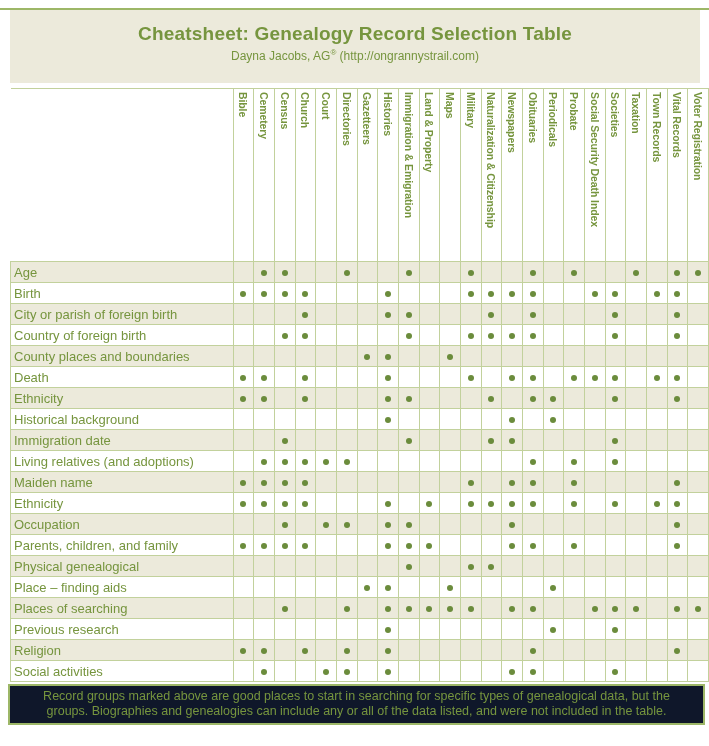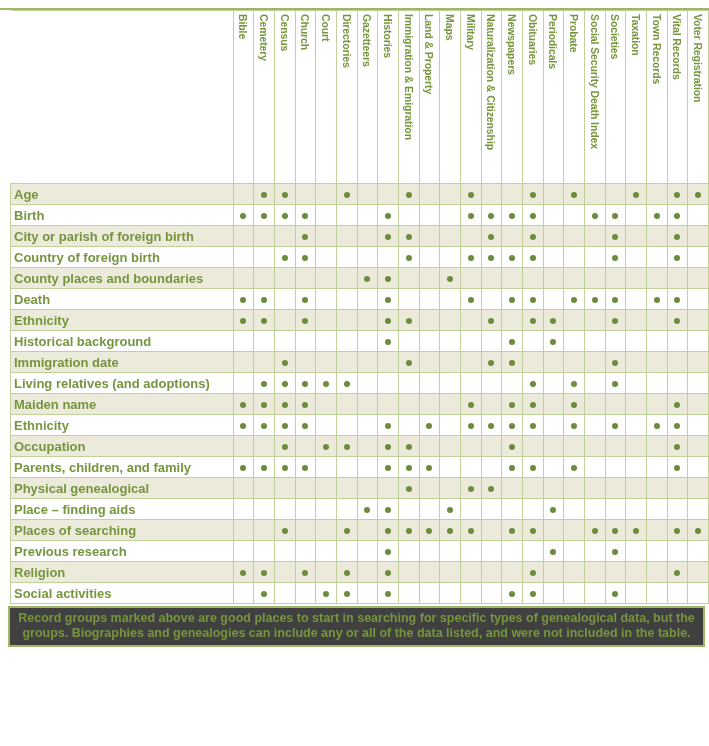--- a/index.html
+++ b/index.html
@@ -22,42 +22,46 @@
   thead th { height:172px; background:#ffffff; vertical-align:top; text-align:center; }
   th.corner { width:222px; border-left:none; border-top:1px solid #C2D19C; }
   .vert {
     display:inline-block; writing-mode:vertical-rl; white-space:nowrap;
     font-size:10.5px; font-weight:bold; color:#76953E;
     padding-top:3px; line-height:18px; letter-spacing:-0.1px;
   }
   tbody td { height:20px; text-align:center; vertical-align:middle; background:#ffffff; }
   tbody tr.beige td { background:#ECEADB; }
   td.rowlabel {
-    text-align:left; padding-left:3px; font-size:13px; font-weight:bold;
+    text-align:left; padding-left:3px; font-size:13px; font-weight:normal;
     color:#76953E; white-space:nowrap; overflow:hidden;
   }
   .dot {
     display:inline-block; width:6px; height:6px; border-radius:50%;
     background:#6B8C3C; vertical-align:middle;
   }
   .note-box {
     margin:2px 0 0 8px; width:697px; box-sizing:border-box;
-    border:2px solid #9DB767; background:#404040;
+    border:2px solid #9DB767; background:#0f172a;
     color:#76953E; font-size:12.5px; text-align:center;
-    padding:3px 0 4px; overflow:hidden;font-weight:bold;
+    padding:3px 0 4px; overflow:hidden;
   }
   .note-box p { margin:0; line-height:15px; white-space:nowrap; }
 </style>
 </head>
 <body>
 
 <div>
 
   <div class="top-rule"></div>
 
+  <header class="title-box">
+    <h1>Cheatsheet: Genealogy Record Selection Table</h1>
+    <div class="byline"><span>Dayna Jacobs, AG</span><sup>®</sup><span> (http://ongrannystrail.com)</span></div>
+  </header>
 
   <table>
     <thead>
       <tr>
         <th class="corner"></th>
       <th><div class="vert">Bible</div></th>
           <th><div class="vert">Cemetery</div></th>
           <th><div class="vert">Census</div></th>
           <th><div class="vert">Church</div></th>
           <th><div class="vert">Court</div></th>

